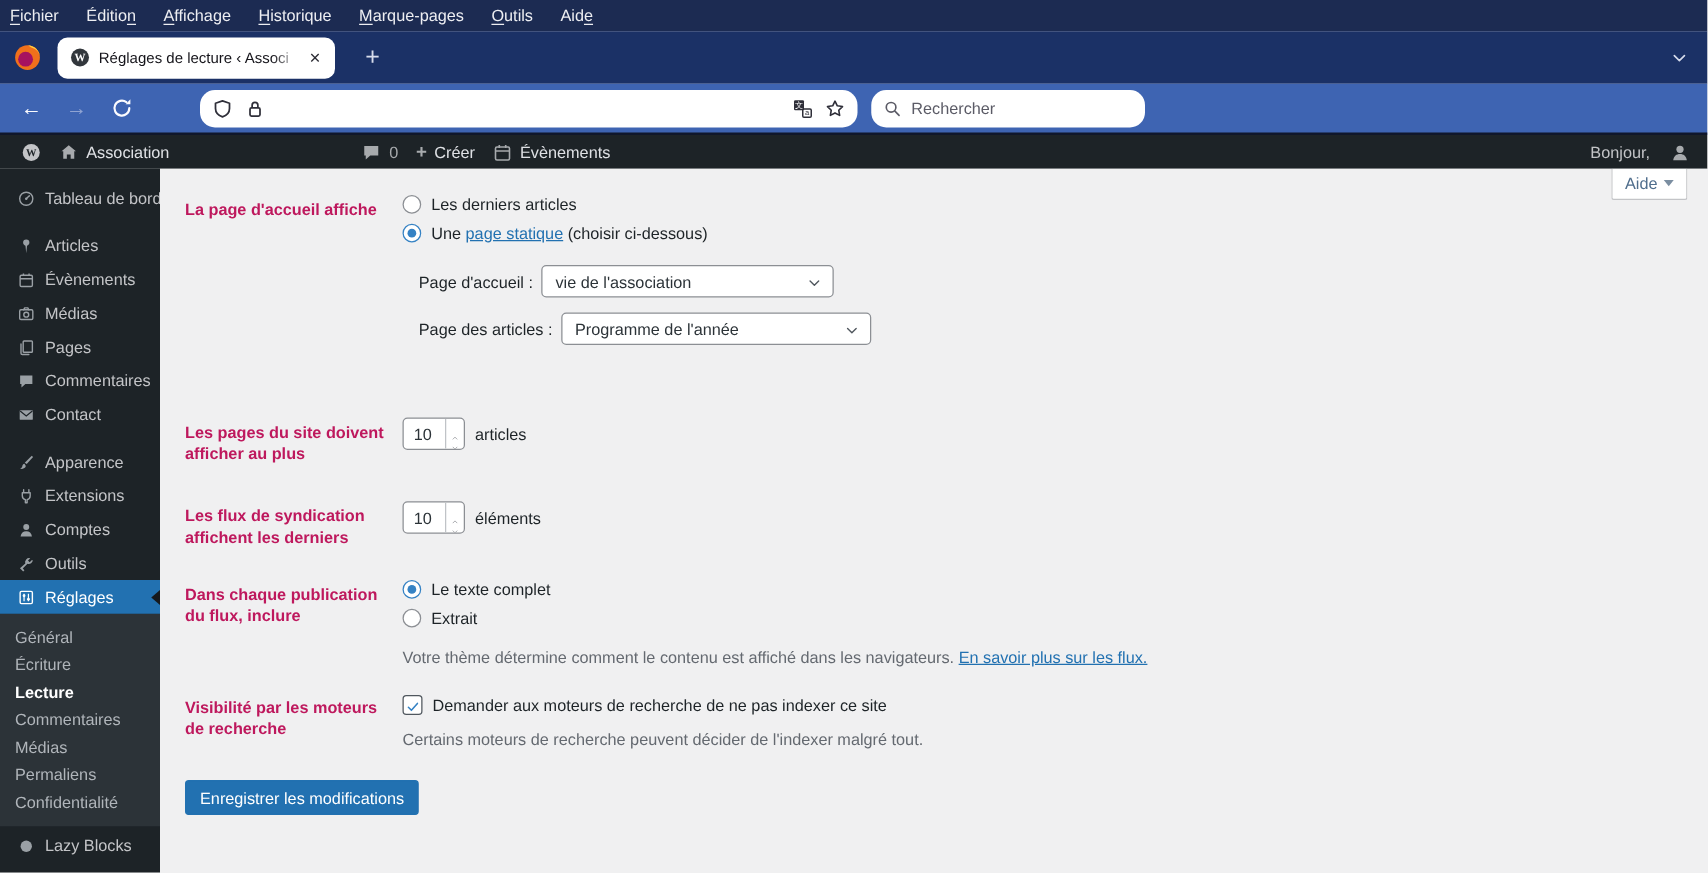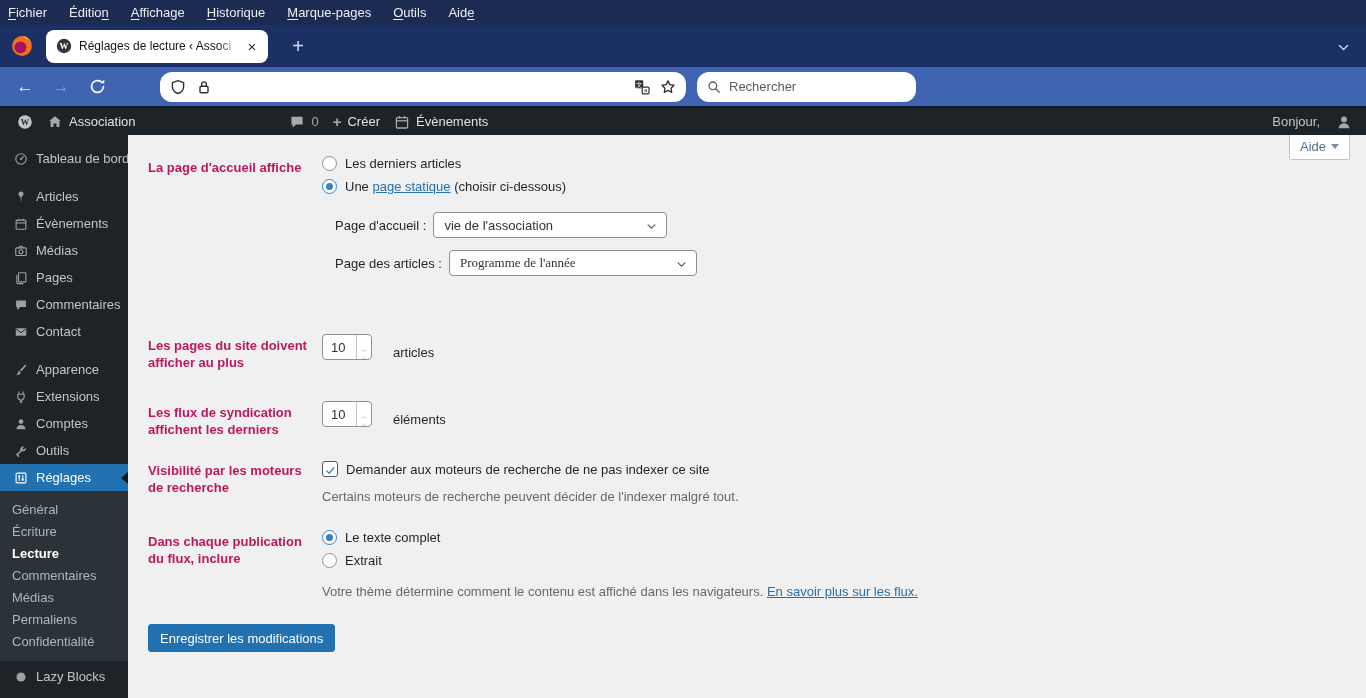--- a/index.html
+++ b/index.html
@@ -98,22 +98,22 @@
   .radio.checked { border-color: #3582c4; }
   .radio.checked::before { content: ""; width: 7px; height: 7px; border-radius: 50%; background: #3582c4; }
   a.link { color: #2271b1; text-decoration: underline; }
   .select-block { margin-top: 12px; margin-left: 13px; }
   .select-line { display: flex; align-items: center; margin-bottom: 12px; }
   .select-label { margin-right: 7px; color: #1d2327; }
   .selectbox { height: 26px; border: 1px solid #8c8f94; border-radius: 4px; background: #fff;
                display: inline-flex; align-items: center; justify-content: space-between;
                padding: 0 9px 0 10px; color: #2c3338; }
   .selectbox .chev { width: 11px; height: 11px; color: #50575e; }
-  .w1 { width: 234px; } .w2 { width: 248px; font-family: Liberation Serif, serif; }
-  .numline { display: flex; align-items: flex-end; gap: 13px; }
+  .w1 { width: 234px; } .w2 { width: 248px; }
+  .numline { display: flex; align-items: center; }
   .numbox { display: inline-flex; height: 26px; border: 1px solid #8c8f94; border-radius: 4px;
             background: #fff; overflow: hidden; }
   .num-val { width: 33px; padding-left: 8px; display: flex; align-items: center; font-size: 13px; color: #2c3338; }
   .num-spin { width: 15px; border-left: 1px solid #c0c3c7; display: flex; flex-direction: column;
               align-items: center; justify-content: center; gap: 3px; color: #787c82; }
   .num-spin span { width: 8px; height: 5px; display: block; }
   .suffix { margin-left: 8px; }
   .note { color: #646970; margin-top: 10px; font-size: 13px; }
   .check-line { display: flex; align-items: center; gap: 8px; height: 20px; }
   .checkbox { width: 16px; height: 16px; border: 1px solid #50575e; border-radius: 3px; background: #fff;
@@ -433,47 +433,47 @@
                   <span><svg viewBox="0 0 16 16" width="100%" height="100%">
                         <path d="M3 5.5l5 5 5-5" fill="none" stroke="currentColor" stroke-width="1.6" stroke-linecap="round" stroke-linejoin="round"></path>
                       </svg></span>
                 </span>
               </span>
               <span class="suffix">éléments</span>
             </div>
           </div>
         </div>
 
+        <div class="frow mt26">
+          <div class="frow-label">Dans chaque publication du flux, inclure</div>
+          <div class="frow-field">
+            <div class="radio-line">
+              <span class="radio checked"></span>
+              <span>Le texte complet</span>
+            </div>
+            <div class="radio-line">
+              <span class="radio"></span>
+              <span>Extrait</span>
+            </div>
+            <div class="note"><span>Votre thème détermine comment le contenu est affiché dans les navigateurs. </span><a class="link">En savoir plus sur les flux.</a></div>
+          </div>
+        </div>
+
         <div class="frow mt21">
           <div class="frow-label">Visibilité par les moteurs de recherche</div>
           <div class="frow-field">
             <div class="check-line">
               <span class="checkbox">
                 <span><svg viewBox="0 0 16 16" width="100%" height="100%">
                       <path d="M2.5 8.5l3.5 3.5 7-8" fill="none" stroke="currentColor" stroke-width="1.8" stroke-linecap="round" stroke-linejoin="round"></path>
                     </svg></span>
               </span>
               <span>Demander aux moteurs de recherche de ne pas indexer ce site</span>
             </div>
             <div class="note">Certains moteurs de recherche peuvent décider de l'indexer malgré tout.</div>
           </div>
         </div>
 
-        <div class="frow mt26">
-          <div class="frow-label">Dans chaque publication du flux, inclure</div>
-          <div class="frow-field">
-            <div class="radio-line">
-              <span class="radio checked"></span>
-              <span>Le texte complet</span>
-            </div>
-            <div class="radio-line">
-              <span class="radio"></span>
-              <span>Extrait</span>
-            </div>
-            <div class="note"><span>Votre thème détermine comment le contenu est affiché dans les navigateurs. </span><a class="link">En savoir plus sur les flux.</a></div>
-          </div>
-        </div>
-
         <button class="save-btn">Enregistrer les modifications</button>
       </div>
     </main>
   </div>
 </div>
 
 </body></html>

